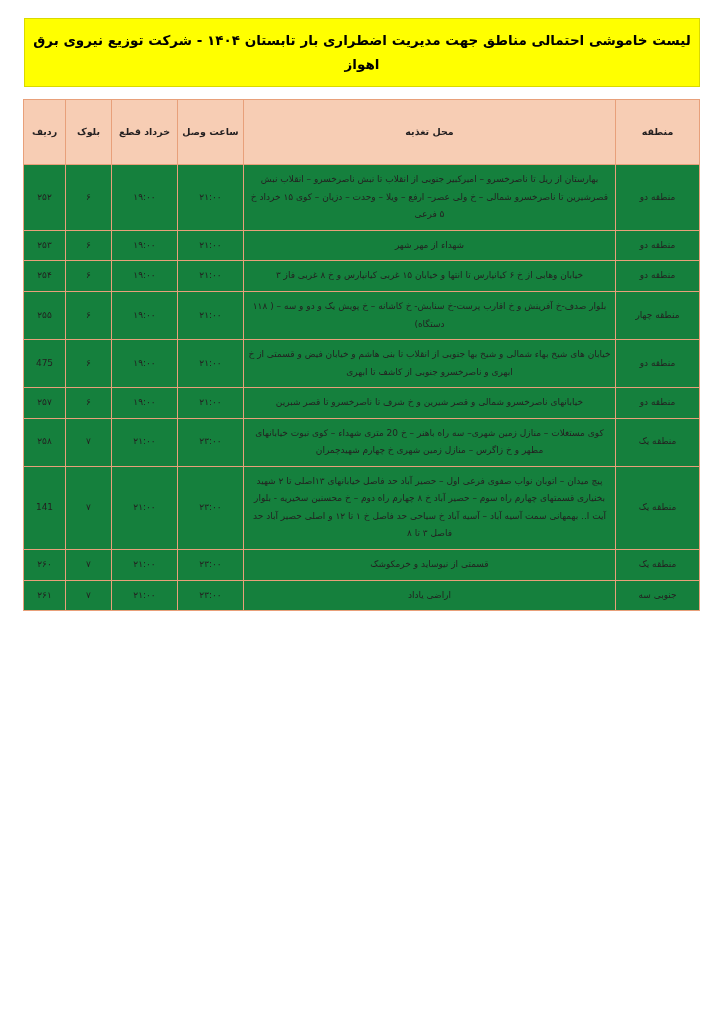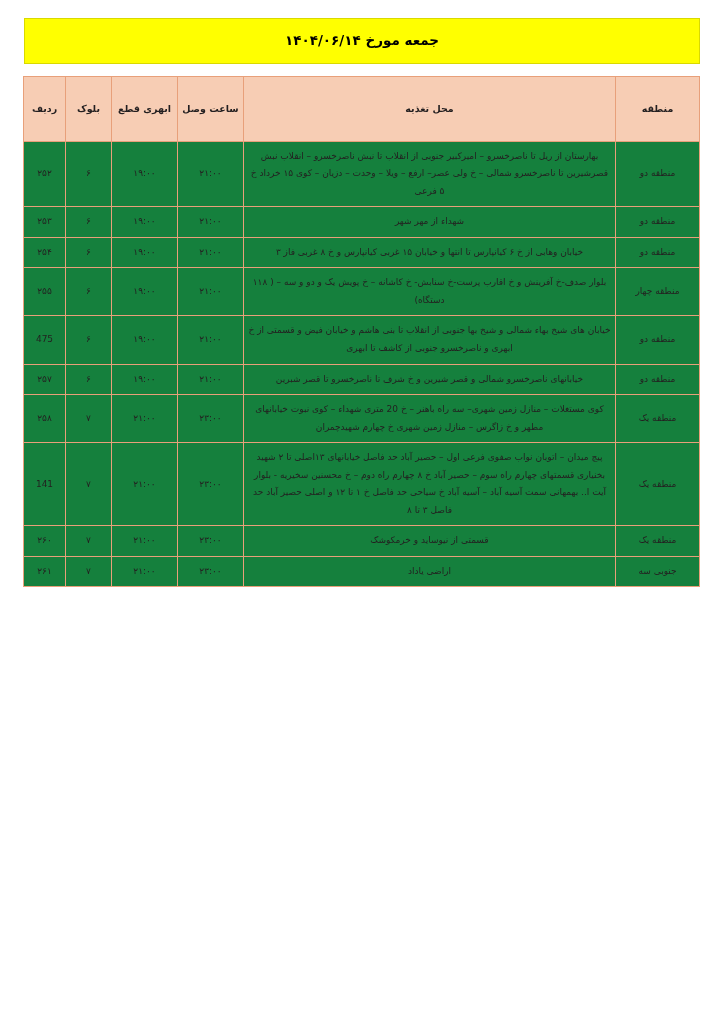--- a/index.html
+++ b/index.html
@@ -81,38 +81,38 @@
   col.c-on    { width: 66px; }
   col.c-feed  { width: 372px; }
   col.c-zone  { width: 84px; }
 </style>
 </head>
 <body>
 
 <div class="page">
 
   <div class="title-banner">
-    <div class="title-line">جمعه مورخ ۱۴۰۴/۰۶/۱۴</div>
+    <div class="title-line">لیست خاموشی احتمالی مناطق جهت مدیریت اضطراری بار تابستان ۱۴۰۴ - شرکت توزیع نیروی برق اهواز</div>
   </div>
 
   <table class="sched">
     <colgroup>
       <col class="c-zone">
       <col class="c-feed">
       <col class="c-on">
       <col class="c-off">
       <col class="c-block">
       <col class="c-row">
     </colgroup>
     <thead>
       <tr>
         <th>منطقه</th>
         <th>محل تغذیه</th>
         <th>ساعت وصل</th>
-        <th>ابهری قطع</th>
+        <th>خرداد قطع</th>
         <th>بلوک</th>
         <th>ردیف</th>
       </tr>
     </thead>
     <tbody>
       <tr>
         <td class="col-zone">منطقه دو</td>
         <td class="col-feed">بهارستان از ریل تا ناصرخسرو – امیرکبیر جنوبی از انقلاب تا نبش ناصرخسرو – انقلاب نبش قصرشیرین تا ناصرخسرو شمالی – خ ولی عصر– ارفع – ویلا – وحدت – دزیان – کوی ۱۵ خرداد خ ۵ فرعی</td>
         <td class="col-on">۲۱:۰۰</td>
         <td class="col-off">۱۹:۰۰</td>

